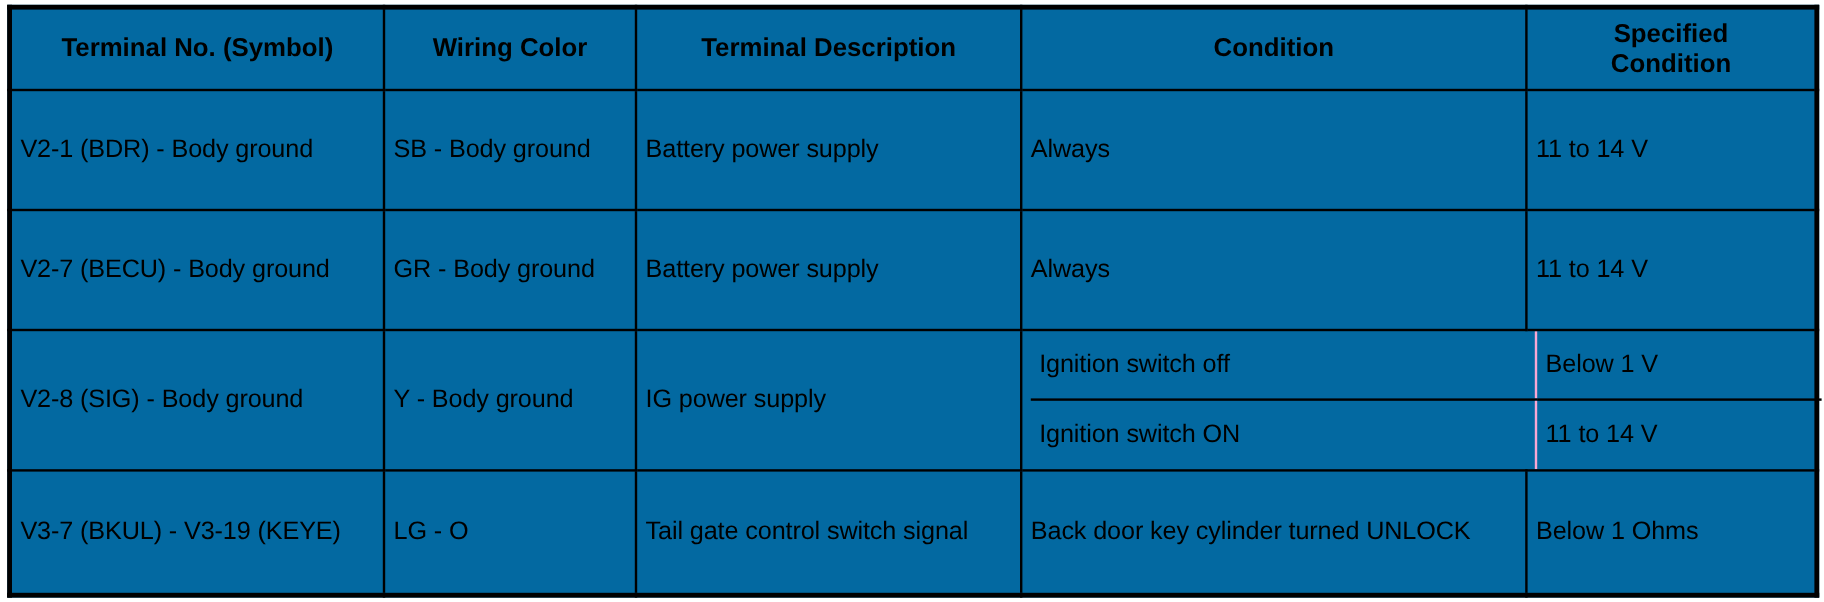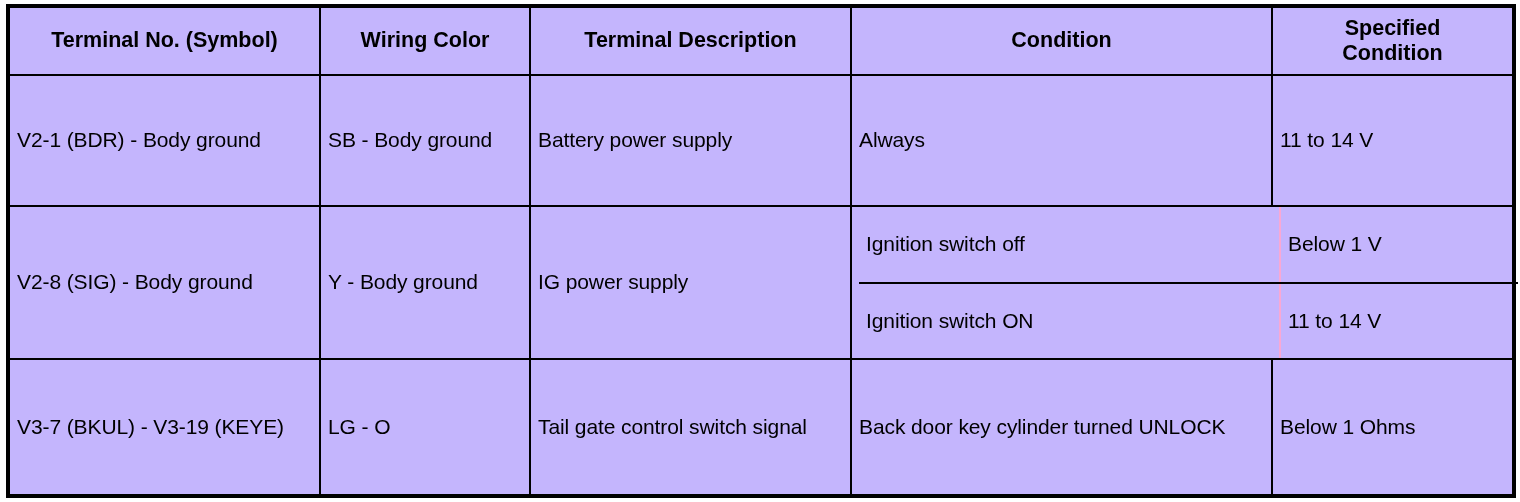--- a/index.html
+++ b/index.html
@@ -24,21 +24,21 @@
     box-sizing: border-box;
   }
 
   table.spec-table {
     width: 1506px;
     height: 494px;
     border-collapse: collapse;
     table-layout: fixed;
     border: 4px solid #000000;
     box-sizing: border-box;
-    background: #c4b5fd;
+    background: #0369a1;
   }
 
   table.spec-table td,
   table.spec-table th {
     border: 2px solid #000000;
     padding: 0 7px;
     font-size: 21px;
     line-height: 1.18;
     vertical-align: middle;
     text-align: left;
@@ -126,20 +126,27 @@
 
       <tr class="r1">
         <td>V2-1 (BDR) - Body ground</td>
         <td>SB - Body ground</td>
         <td>Battery power supply</td>
         <td>Always</td>
         <td>11 to 14 V</td>
       </tr>
 
 
+      <tr class="r3">
+        <td>V2-7 (BECU) - Body ground</td>
+        <td>GR - Body ground</td>
+        <td>Battery power supply</td>
+        <td>Always</td>
+        <td>11 to 14 V</td>
+      </tr>
 
       <tr class="r4">
         <td>V2-8 (SIG) - Body ground</td>
         <td>Y - Body ground</td>
         <td>IG power supply</td>
         <td class="split-host" colspan="2">
           <table class="split">
             <colgroup>
               <col class="s-cond">
               <col class="s-spec">

